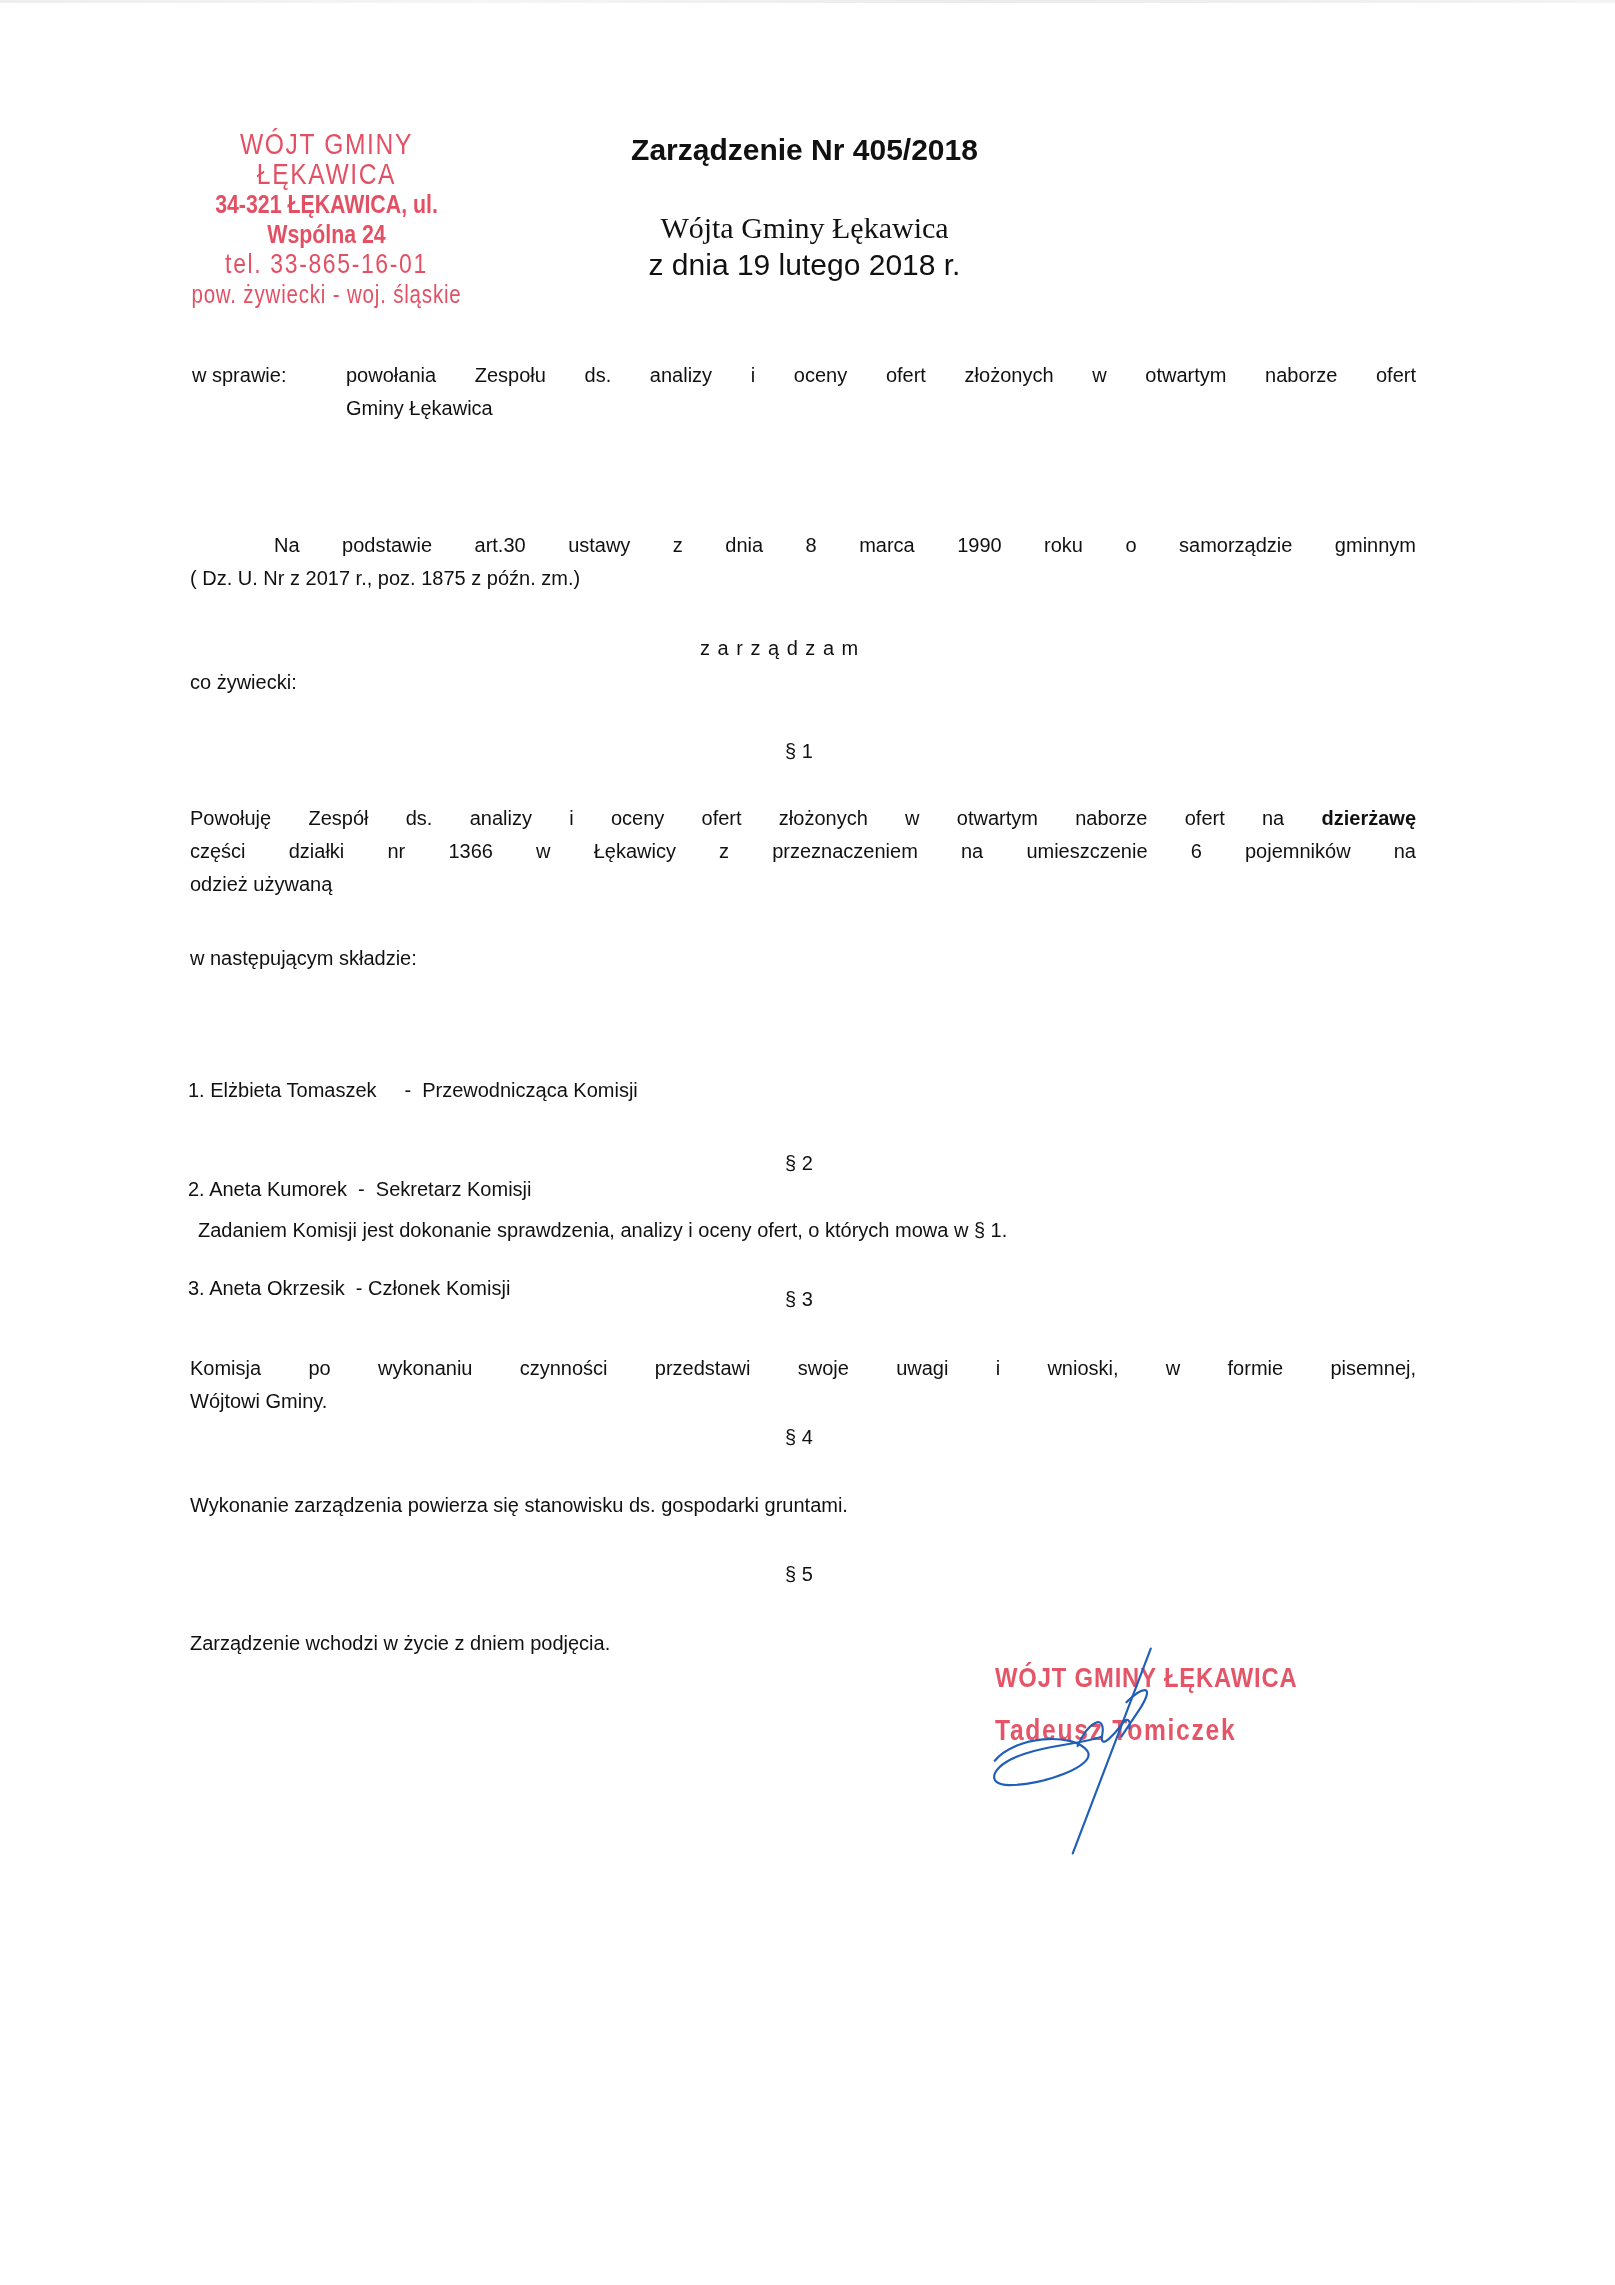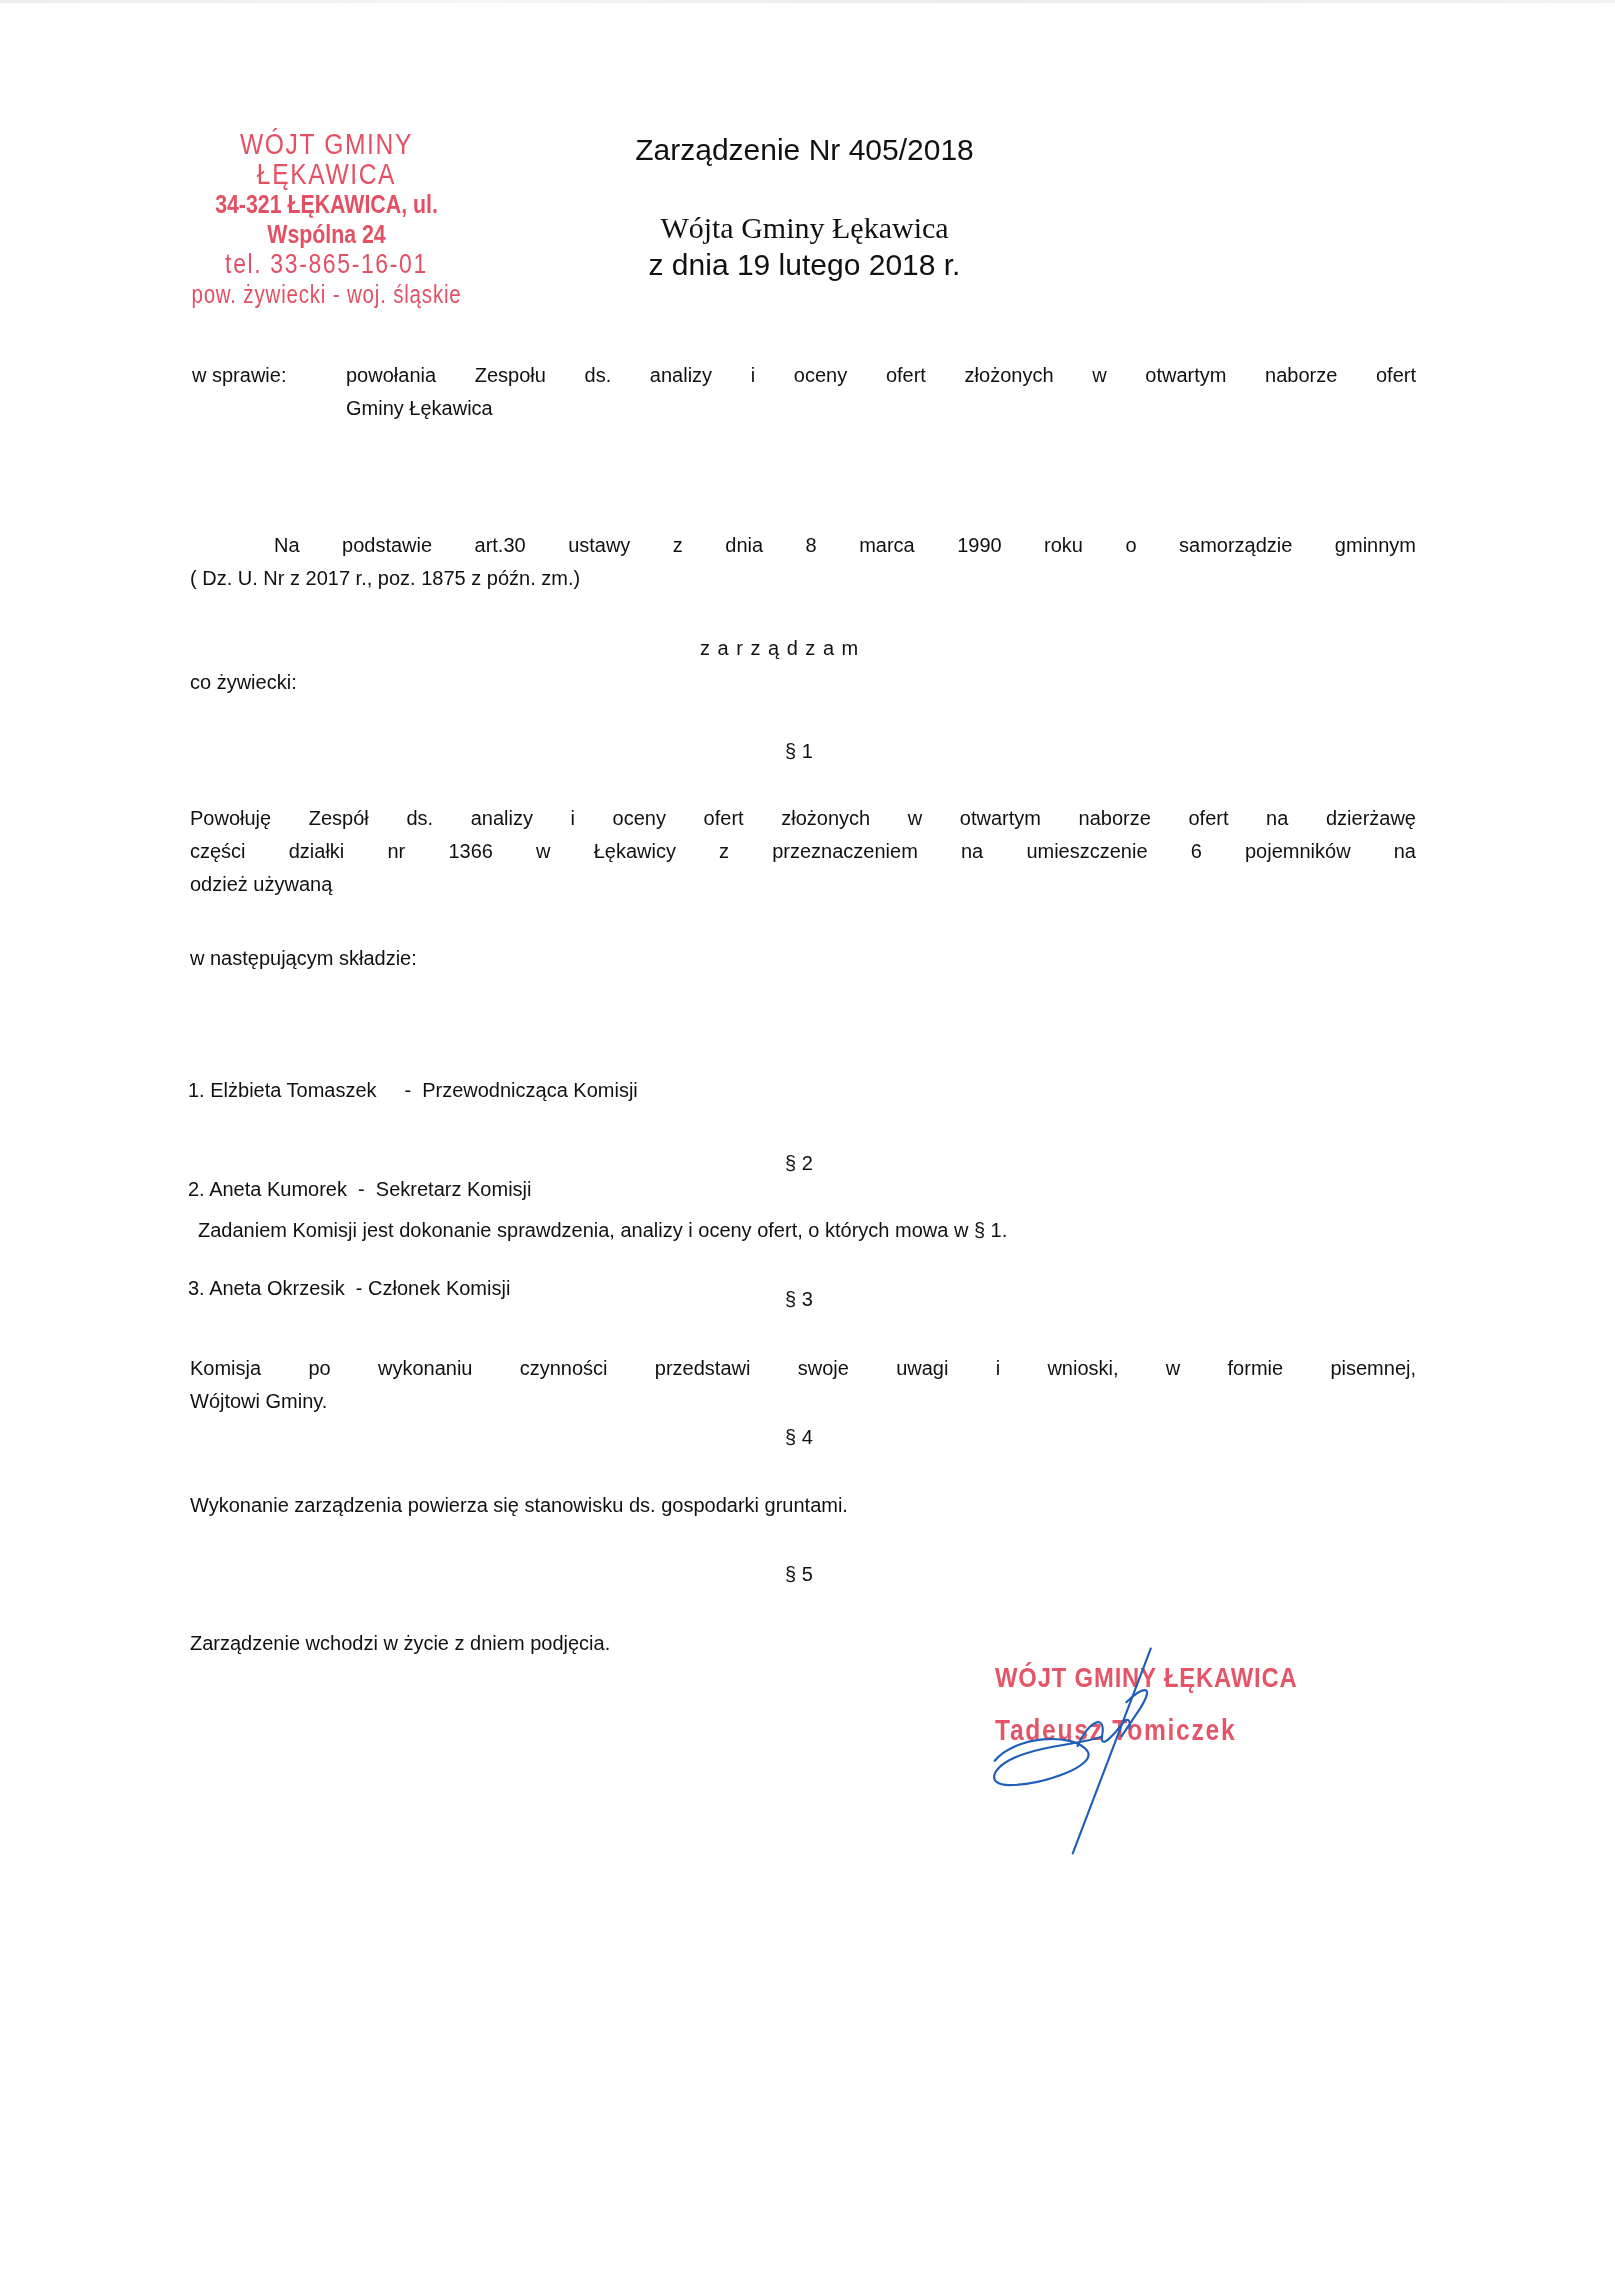--- a/index.html
+++ b/index.html
@@ -9,37 +9,37 @@
               background: linear-gradient(90deg,#eeeeee,#f5f5f5 30%,#ebebeb 60%,#f3f3f3); }
   .abs { position: absolute; white-space: nowrap; }
   .stamp { position: absolute; color: #e0384e; font-family: "Liberation Sans", sans-serif;
            opacity: 0.88; text-align: center; }
   .stamp-top { left: 146px; top: 129px; width: 361px; }
   .stamp-top div { line-height: 30px; transform: scaleX(0.82); transform-origin: center; }
   .st-l1 { font-size: 30px; letter-spacing: 2px; }
   .st-l2 { font-size: 26px; font-weight: bold; letter-spacing: 0px; }
   .st-l3 { font-size: 28px; letter-spacing: 2px; }
   .st-l4 { font-size: 25px; letter-spacing: 1px; }
-  .doc-title { top: 133px; left: 624px; width: 361px; font-size: 30px; font-weight: normal; text-align:center; }
+  .doc-title { top: 133px; left: 624px; width: 361px; font-size: 30px; font-weight: bold; text-align:center; }
   .doc-sub1 { top: 211px; left: 624px; width: 361px; font-size: 30px; text-align:center;font-family:Liberation Serif, serif; }
   .doc-sub2 { top: 248px; left: 624px; width: 361px; font-size: 30px; text-align:center; }
 
   .body-text { font-size: 20px; line-height: 33px; }
   .just { text-align: justify; text-align-last: justify; white-space: normal; }
 
   .subject-label { left: 192px; top: 359px; }
   .subject-block { left: 346px; top: 359px; width: 1070px; }
   .subject-block .ln { display: block; }
 
   .sig { position: absolute; left: 995px; top: 1658px; width: 283px; color: #e0384e; opacity: 0.85; }
   .sig div { transform: scaleX(0.85); transform-origin: left; white-space: nowrap; }
   .sig .s1 { font-size: 28px; font-weight: bold; letter-spacing: 1px; line-height: 39px; }
   .sig .s2 { font-size: 29px; font-weight: bold; letter-spacing: 2px; line-height: 39px; margin-top: 13.7px; }
   .sig-svg { position: absolute; left: 985px; top: 1629px; }
-  b.bold { font-weight: normal; }
+  b.bold { font-weight: bold; }
 </style>
 </head>
 <body>
 
 <div class="scanline"></div>
 
 <div class="stamp stamp-top">
   <div class="st-l1">WÓJT GMINY ŁĘKAWICA</div>
   <div class="st-l2">34-321 ŁĘKAWICA, ul. Wspólna 24</div>
   <div class="st-l3">tel. 33-865-16-01</div>

